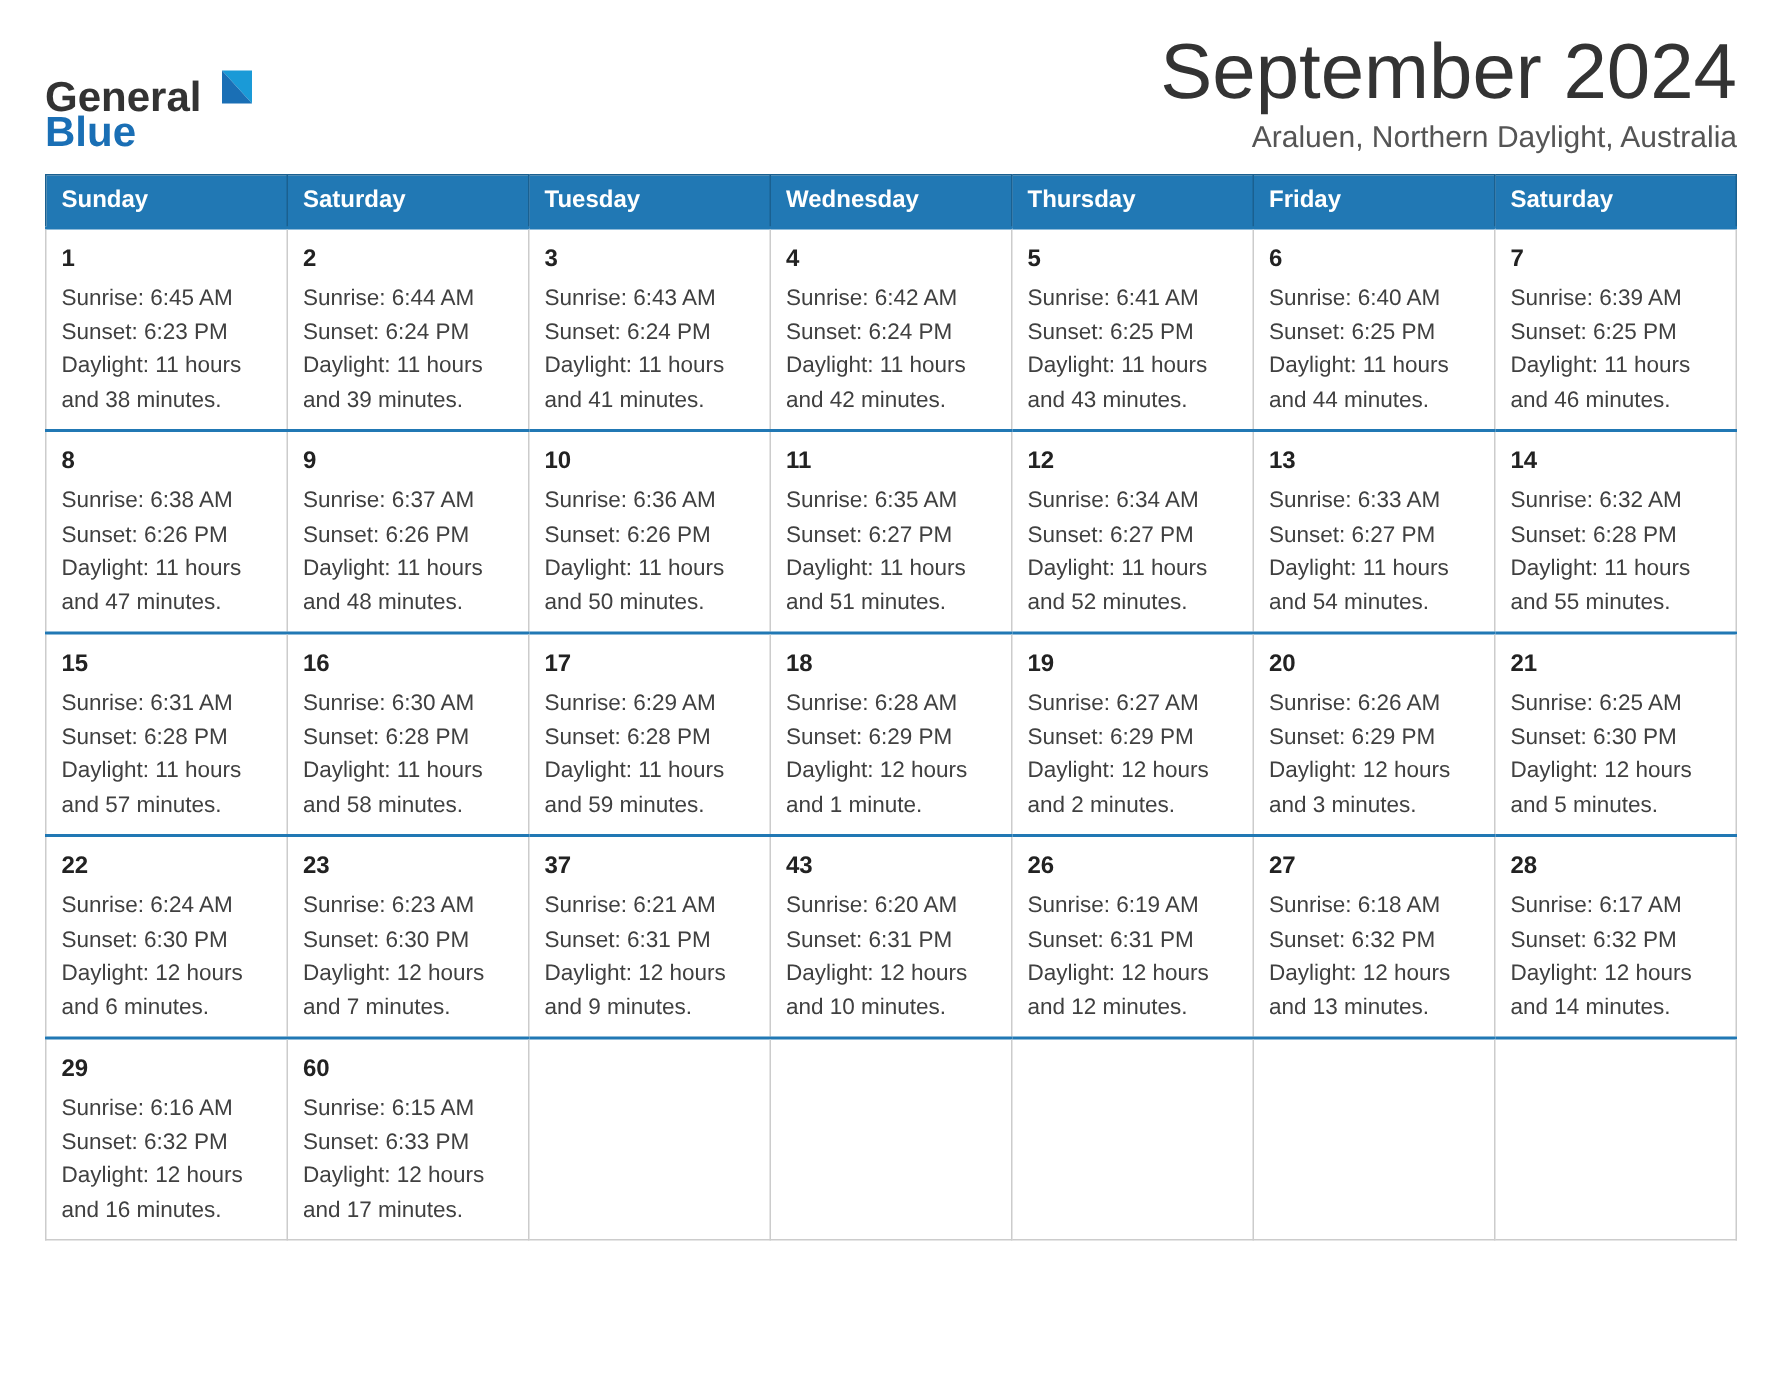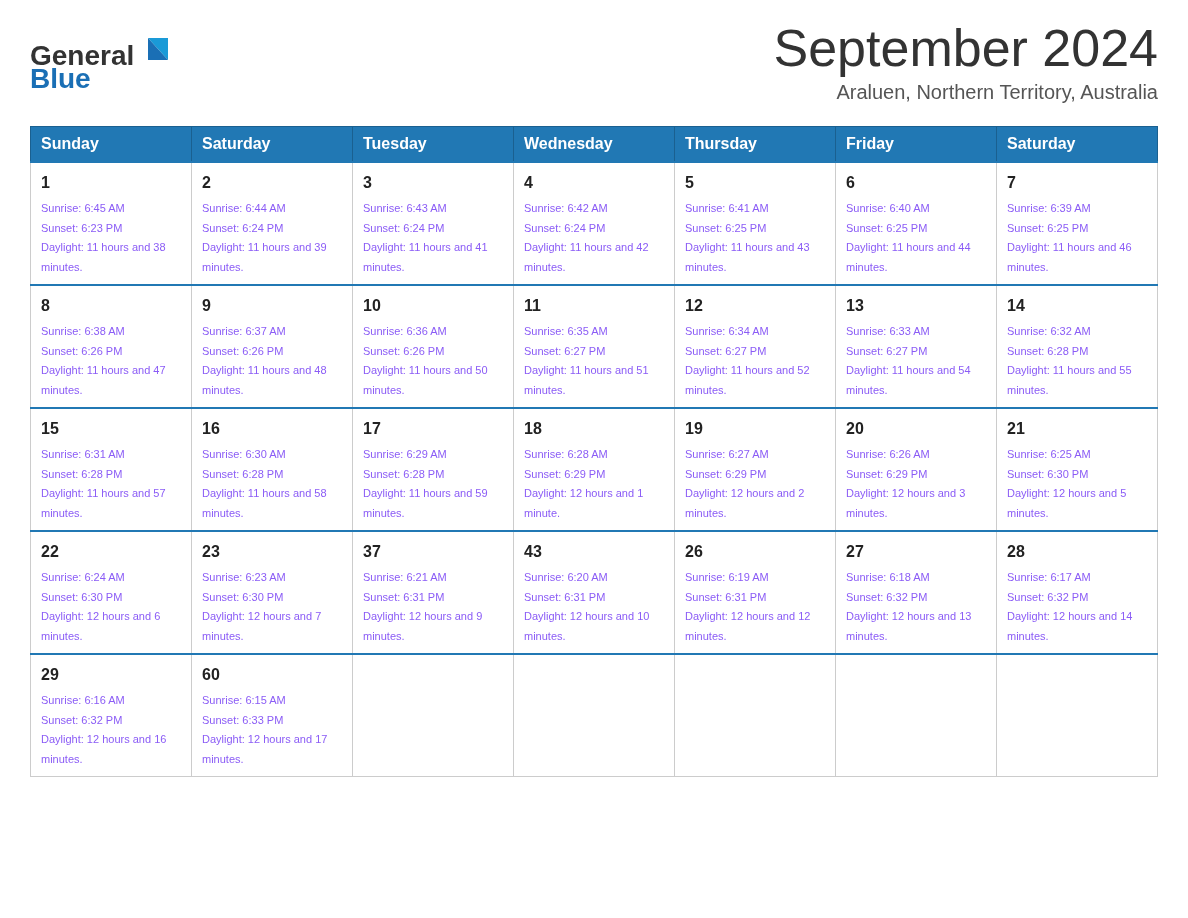--- a/index.html
+++ b/index.html
@@ -7,22 +7,22 @@
       font-family: Arial, Helvetica, sans-serif;
       background: #fff;
       color: #333;
       width: 1188px;
       min-height: 918px;
       padding: 20px 30px;
     }
     .header {
       display: flex;
       justify-content: space-between;
-      align-items: center;
-      margin-bottom: 22px;
+      align-items: flex-end;
+      margin-bottom: 12px;
     }
     .logo {
       display: flex;
       flex-direction: column;
       align-items: flex-start;
     }
     .title-block {
       text-align: right;
     }
     .month-year {
@@ -64,22 +64,22 @@
       border-top: 2px solid #2178b4;
     }
     .calendar td .day-num {
       font-size: 16px;
       font-weight: bold;
       display: block;
       margin-bottom: 3px;
       color: #222;
     }
     .calendar td .day-info {
-      font-size: 11px;
-      color: #8b5cf6;
+      font-size: 15px;
+      color: #404040;
       line-height: 1.5;
     }
     .empty-cell {
       background: #fff;
     }
   </style>
 </head>
 <body>
 
 <div class="header">
@@ -88,21 +88,21 @@
 
       <text x="0" y="35" font-family="Arial, sans-serif" font-size="28" font-weight="bold" fill="#333">General</text>
 
       <polygon points="118,8 138,8 138,30" fill="#1a9ad7"></polygon>
       <polygon points="118,8 138,30 118,30" fill="#1a6fb5"></polygon>
       <text x="0" y="58" font-family="Arial, sans-serif" font-size="28" font-weight="bold" fill="#1a6fb5">Blue</text>
     </svg>
   </div>
   <div class="title-block">
     <div class="month-year">September 2024</div>
-    <div class="location">Araluen, Northern Territory, Australia</div>
+    <div class="location">Araluen, Northern Daylight, Australia</div>
   </div>
 </div>
 
 <table class="calendar">
   <thead>
     <tr>
       <th>Sunday</th>
       <th>Saturday</th>
       <th>Tuesday</th>
       <th>Wednesday</th>

